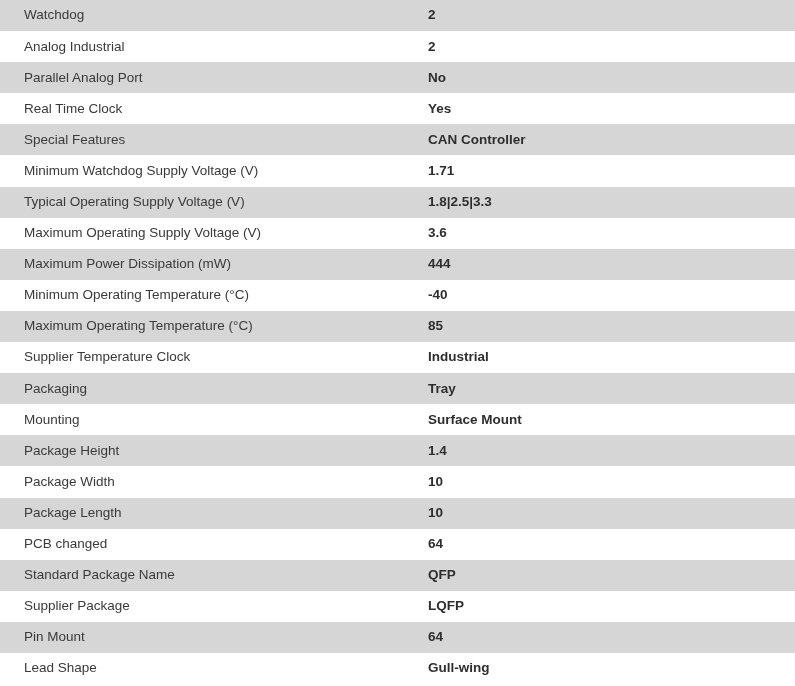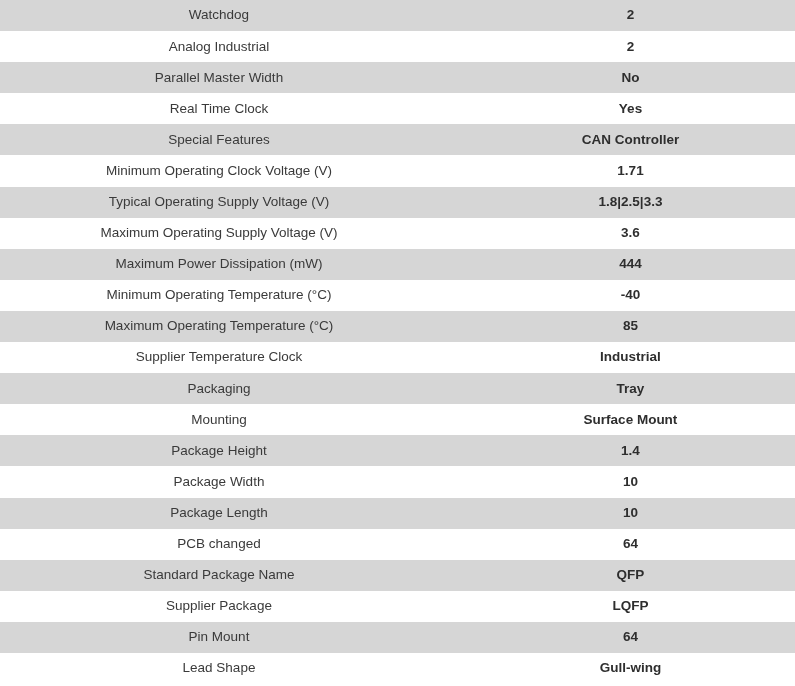--- a/index.html
+++ b/index.html
@@ -24,21 +24,20 @@
   }
   .spec-table td {
     padding: 0 0 0 24px;
     vertical-align: middle;
     font-size: 13.5px;
     line-height: 1.2;
     border: 0;
     white-space: nowrap;
     overflow: hidden;
     text-overflow: ellipsis;
-    text-align: center;
   }
   .spec-table td.attr {
     width: 390px;
     font-weight: 400;
     color: #3a3a3a;
   }
   .spec-table td.val {
     width: 405px;
     padding-left: 14px;
     font-weight: bold;
@@ -58,33 +57,33 @@
   <tbody>
       <tr class="odd">
         <td class="attr">Watchdog</td>
         <td class="val">2</td>
       </tr>
       <tr class="even">
         <td class="attr">Analog Industrial</td>
         <td class="val">2</td>
       </tr>
       <tr class="odd">
-        <td class="attr">Parallel Master Width</td>
+        <td class="attr">Parallel Analog Port</td>
         <td class="val">No</td>
       </tr>
       <tr class="even">
         <td class="attr">Real Time Clock</td>
         <td class="val">Yes</td>
       </tr>
       <tr class="odd">
         <td class="attr">Special Features</td>
         <td class="val">CAN Controller</td>
       </tr>
       <tr class="even">
-        <td class="attr">Minimum Operating Clock Voltage (V)</td>
+        <td class="attr">Minimum Watchdog Supply Voltage (V)</td>
         <td class="val">1.71</td>
       </tr>
       <tr class="odd">
         <td class="attr">Typical Operating Supply Voltage (V)</td>
         <td class="val">1.8|2.5|3.3</td>
       </tr>
       <tr class="even">
         <td class="attr">Maximum Operating Supply Voltage (V)</td>
         <td class="val">3.6</td>
       </tr>

